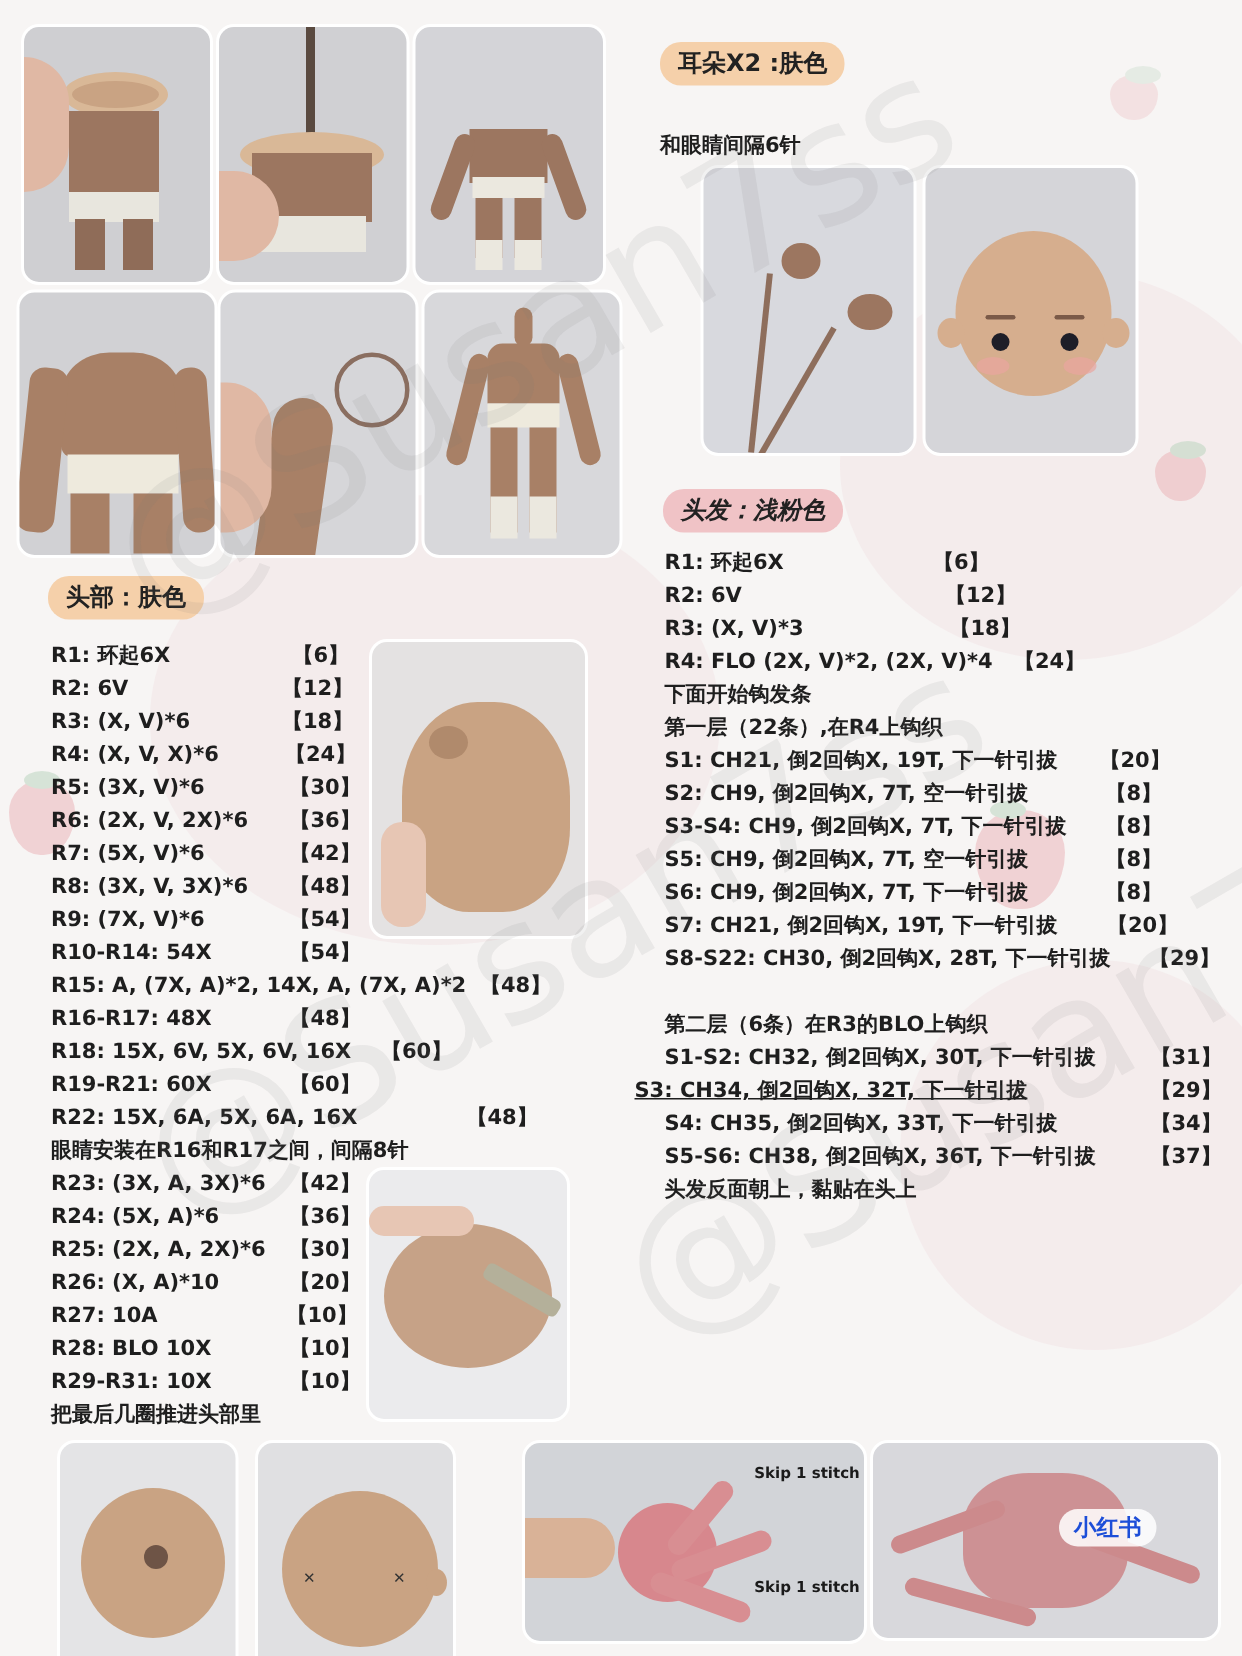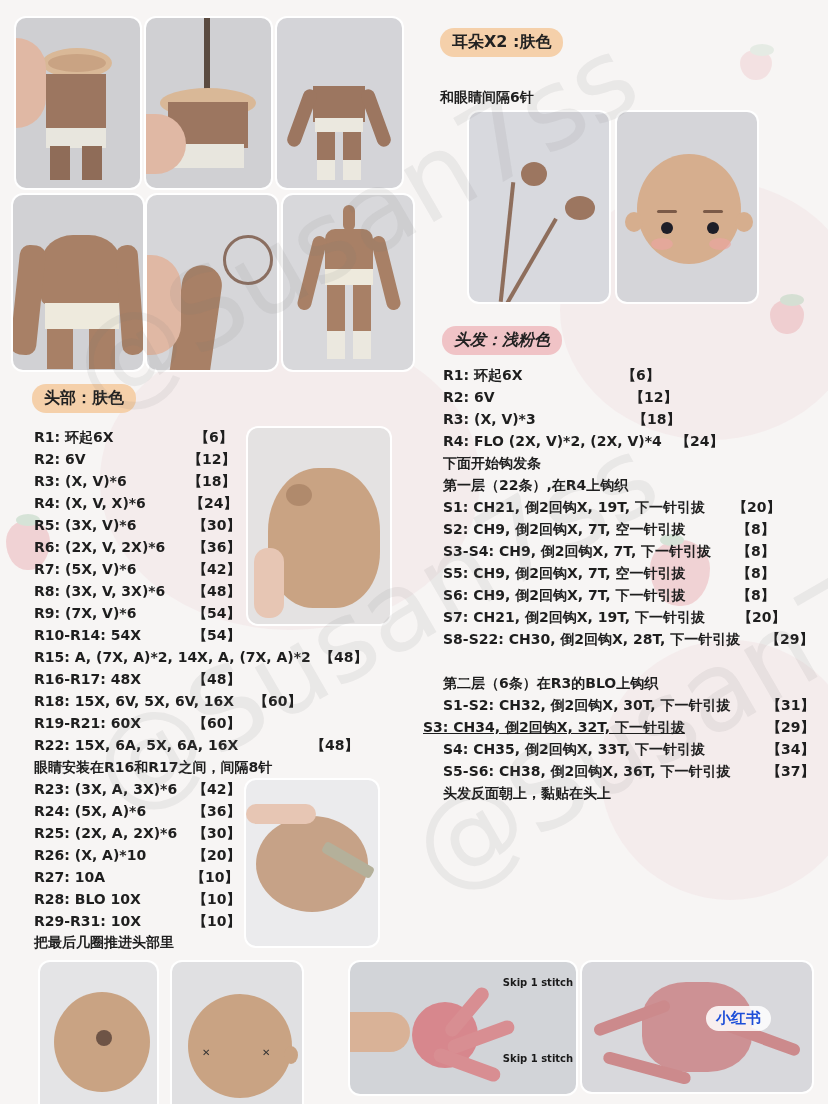--- a/index.html
+++ b/index.html
@@ -143,21 +143,21 @@
     <div class="line" style="left:34px;top:822px;">R25: (2X, A, 2X)*6</div>
     <div class="count" style="left:193px;top:822px;">【30】</div>
     <div class="line" style="left:34px;top:844px;">R26: (X, A)*10</div>
     <div class="count" style="left:193px;top:844px;">【20】</div>
     <div class="line" style="left:34px;top:866px;">R27: 10A</div>
     <div class="count" style="left:191px;top:866px;">【10】</div>
     <div class="line" style="left:34px;top:888px;">R28: BLO 10X</div>
     <div class="count" style="left:193px;top:888px;">【10】</div>
     <div class="line" style="left:34px;top:910px;">R29-R31: 10X</div>
     <div class="count" style="left:193px;top:910px;">【10】</div>
-    <div class="line" style="left:34px;top:932px;font-family:Liberation Mono, monospace;">把最后几圈推进头部里</div>
+    <div class="line" style="left:34px;top:932px;">把最后几圈推进头部里</div>
   </div>
 
   <div class="photo" style="left:248px;top:428px;width:142px;height:196px;background:#e4e2e2;">
     <div class="knit" style="left:20px;top:40px;width:112px;height:140px;background:#c9a383;border-radius:45% 45% 40% 40%;"></div>
     <div class="knit" style="left:38px;top:56px;width:26px;height:22px;background:#b08a6c;"></div>
     <div style="position:absolute;left:6px;top:120px;width:30px;height:70px;background:#e7c6b4;border-radius:14px;"></div>
   </div>
   <div class="photo" style="left:246px;top:780px;width:132px;height:166px;background:#ebebed;">
     <div class="knit" style="left:10px;top:36px;width:112px;height:96px;background:#c6a287;"></div>
     <div style="position:absolute;left:74px;top:74px;width:56px;height:12px;background:#b4b09a;transform:rotate(30deg);border-radius:4px;"></div>

